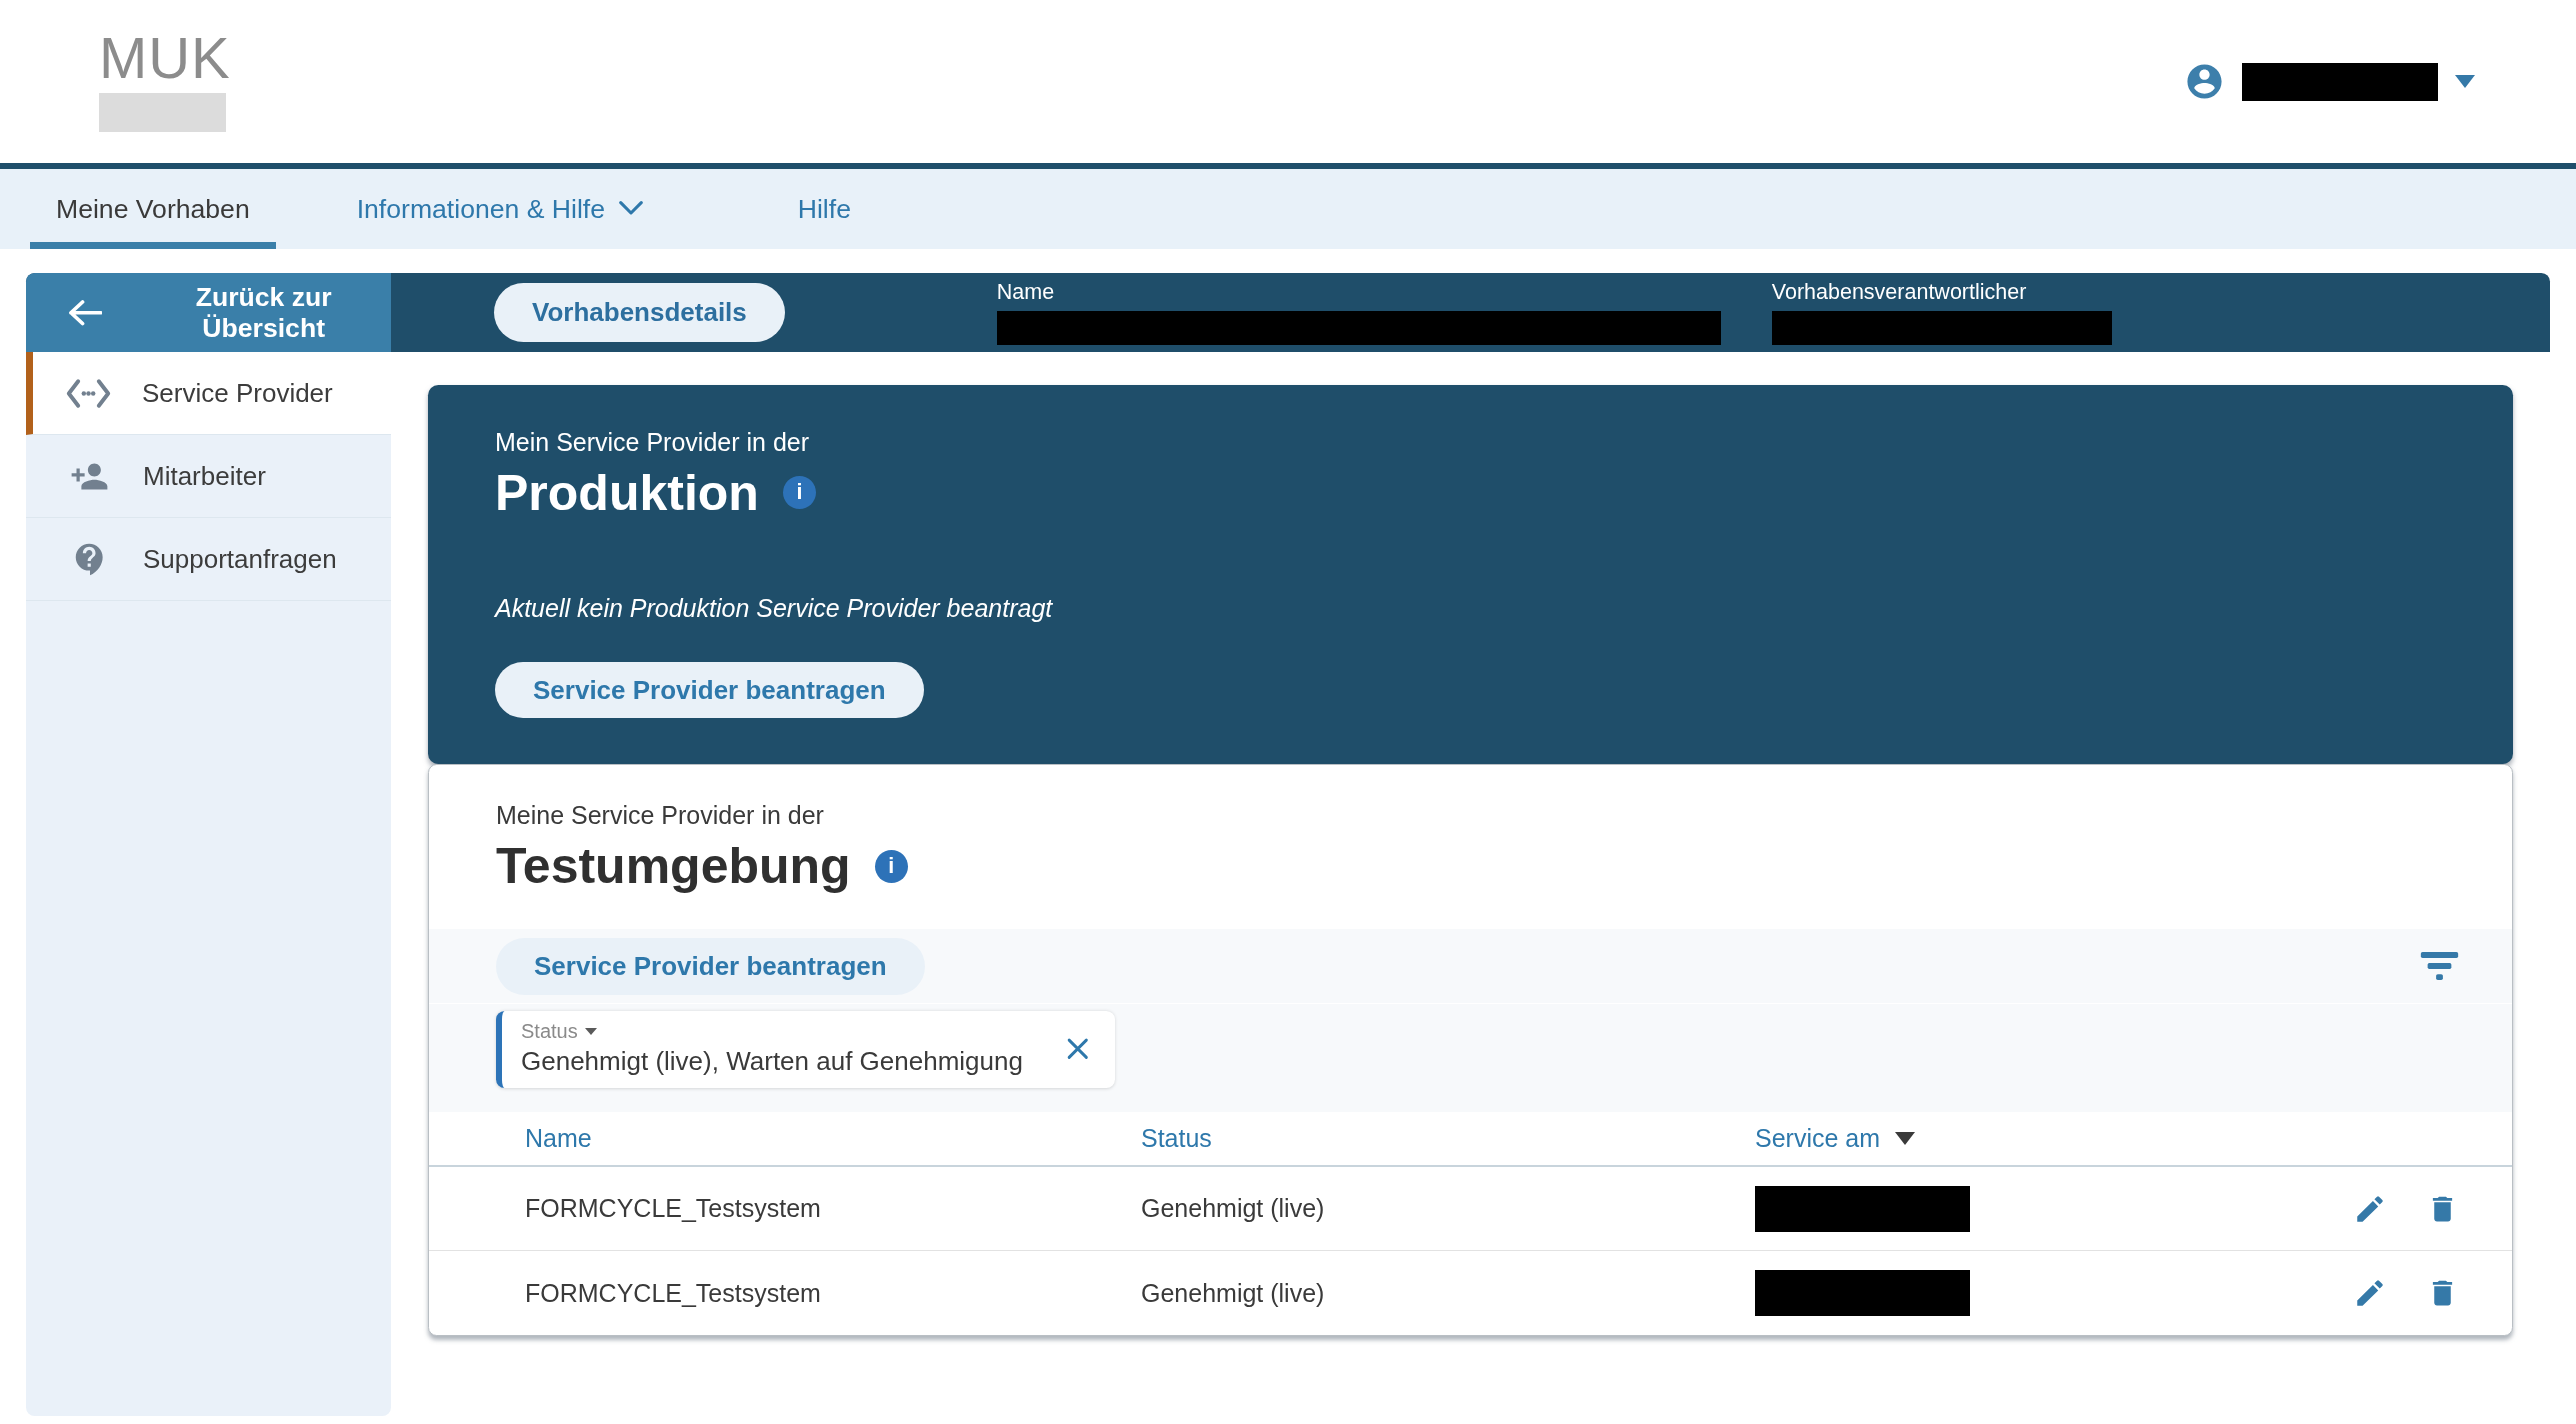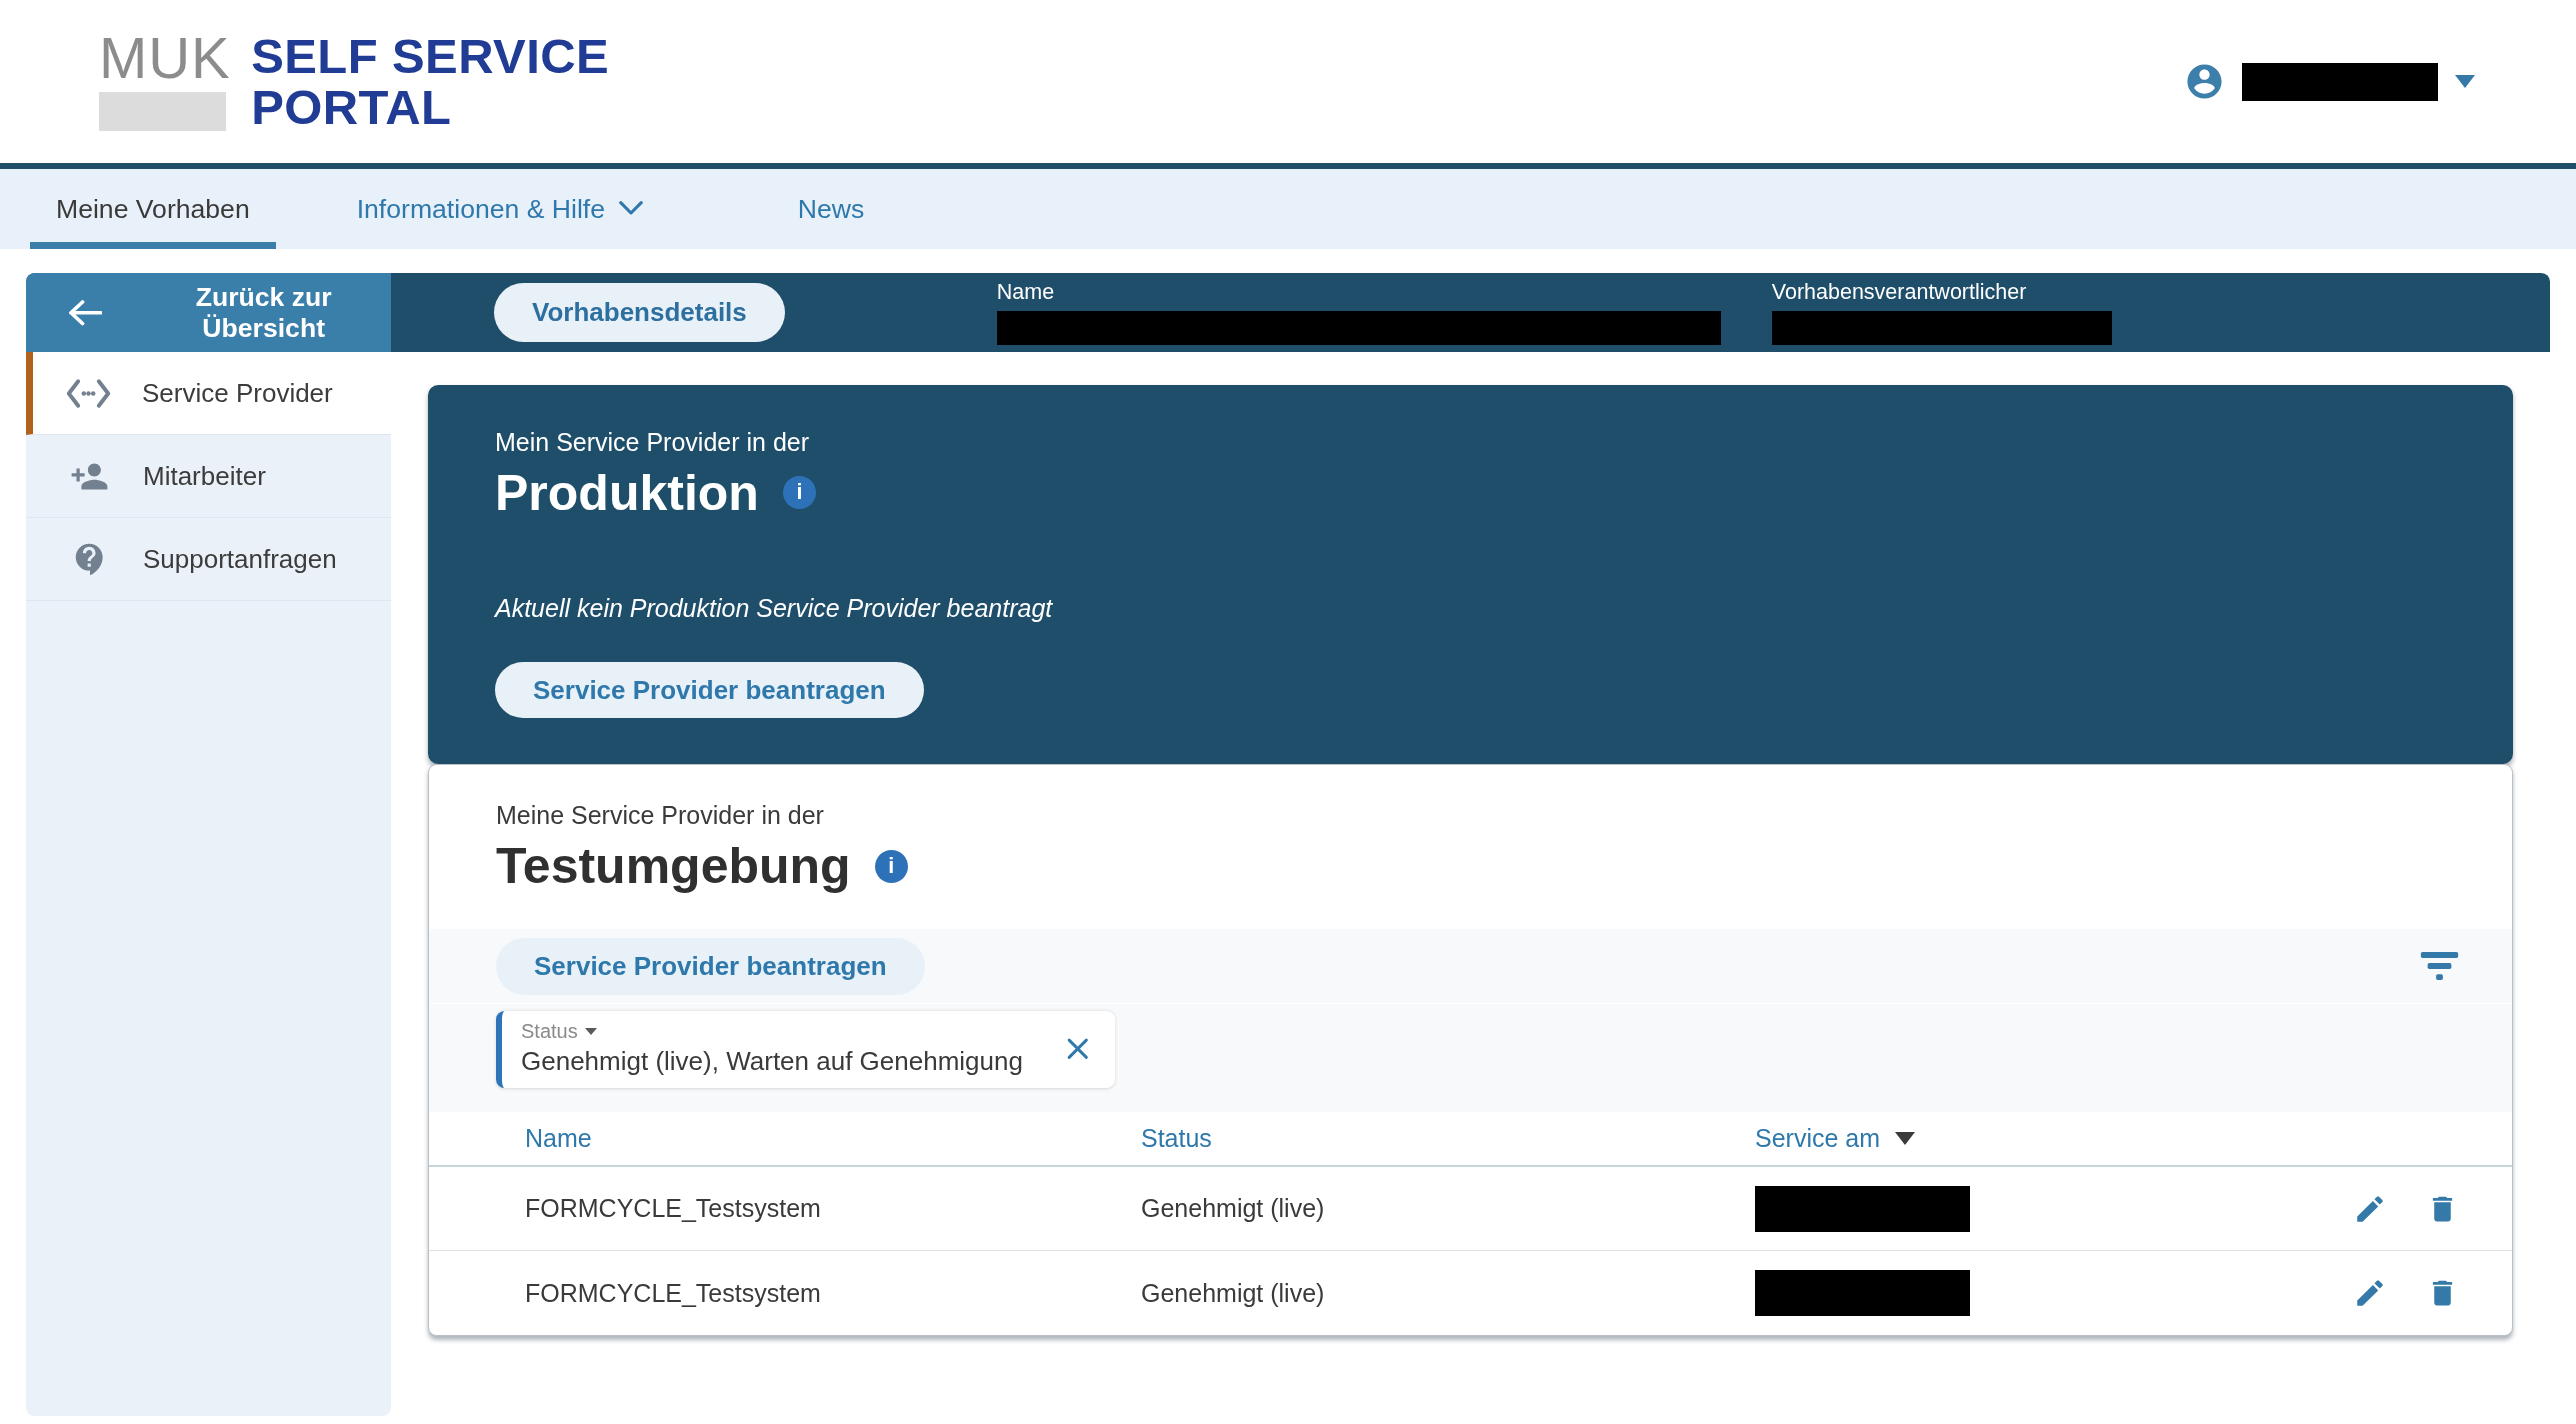--- a/index.html
+++ b/index.html
@@ -86,24 +86,20 @@
 </style>
 </head>
 <body>
 
 <div class="header">
   <div class="logo">
     <div class="logo-left">
       <div class="logo-muk">MUK</div>
       <div class="logo-rect"></div>
     </div>
-    <div class="logo-right">
-      <div>SELF SERVICE</div>
-      <div>PORTAL</div>
-    </div>
   </div>
   <div class="user-menu">
     <svg class="avatar" viewBox="0 0 24 24" fill="#3d7fab">
       <path d="M12 2C6.48 2 2 6.48 2 12s4.48 10 10 10 10-4.48 10-10S17.52 2 12 2zm0 3c1.66 0 3 1.34 3 3s-1.34 3-3 3-3-1.34-3-3 1.34-3 3-3zm0 14.2c-2.5 0-4.71-1.28-6-3.22.03-1.99 4-3.08 6-3.08 1.99 0 5.97 1.09 6 3.08-1.29 1.94-3.5 3.22-6 3.22z"></path>
     </svg>
     <div class="redacted user-redacted"></div>
     <div class="caret"></div>
   </div>
 </div>
 
@@ -111,21 +107,21 @@
   <div class="tab active">
     <span>Meine Vorhaben</span>
   </div>
   <div class="tab">
     <span>Informationen &amp; Hilfe</span>
     <svg width="24" height="15.4" viewBox="0 0 28 18">
       <path d="M2 2 L14 14 L26 2" fill="none" stroke="#2e78ab" stroke-width="3.6" stroke-linecap="round" stroke-linejoin="round"></path>
     </svg>
   </div>
   <div class="tab last">
-    <span>News</span>
+    <span>Hilfe</span>
   </div>
 </div>
 
 <div class="project-bar">
   <button class="back-btn">
     <svg width="38" height="27.5" viewBox="0 0 44 32">
       <path d="M20 3 L6 16 L20 29 M6 16 H42" fill="none" stroke="#fff" stroke-width="4.5" stroke-linecap="round" stroke-linejoin="round"></path>
     </svg>
     <span>Zurück zur Übersicht</span>
   </button>

